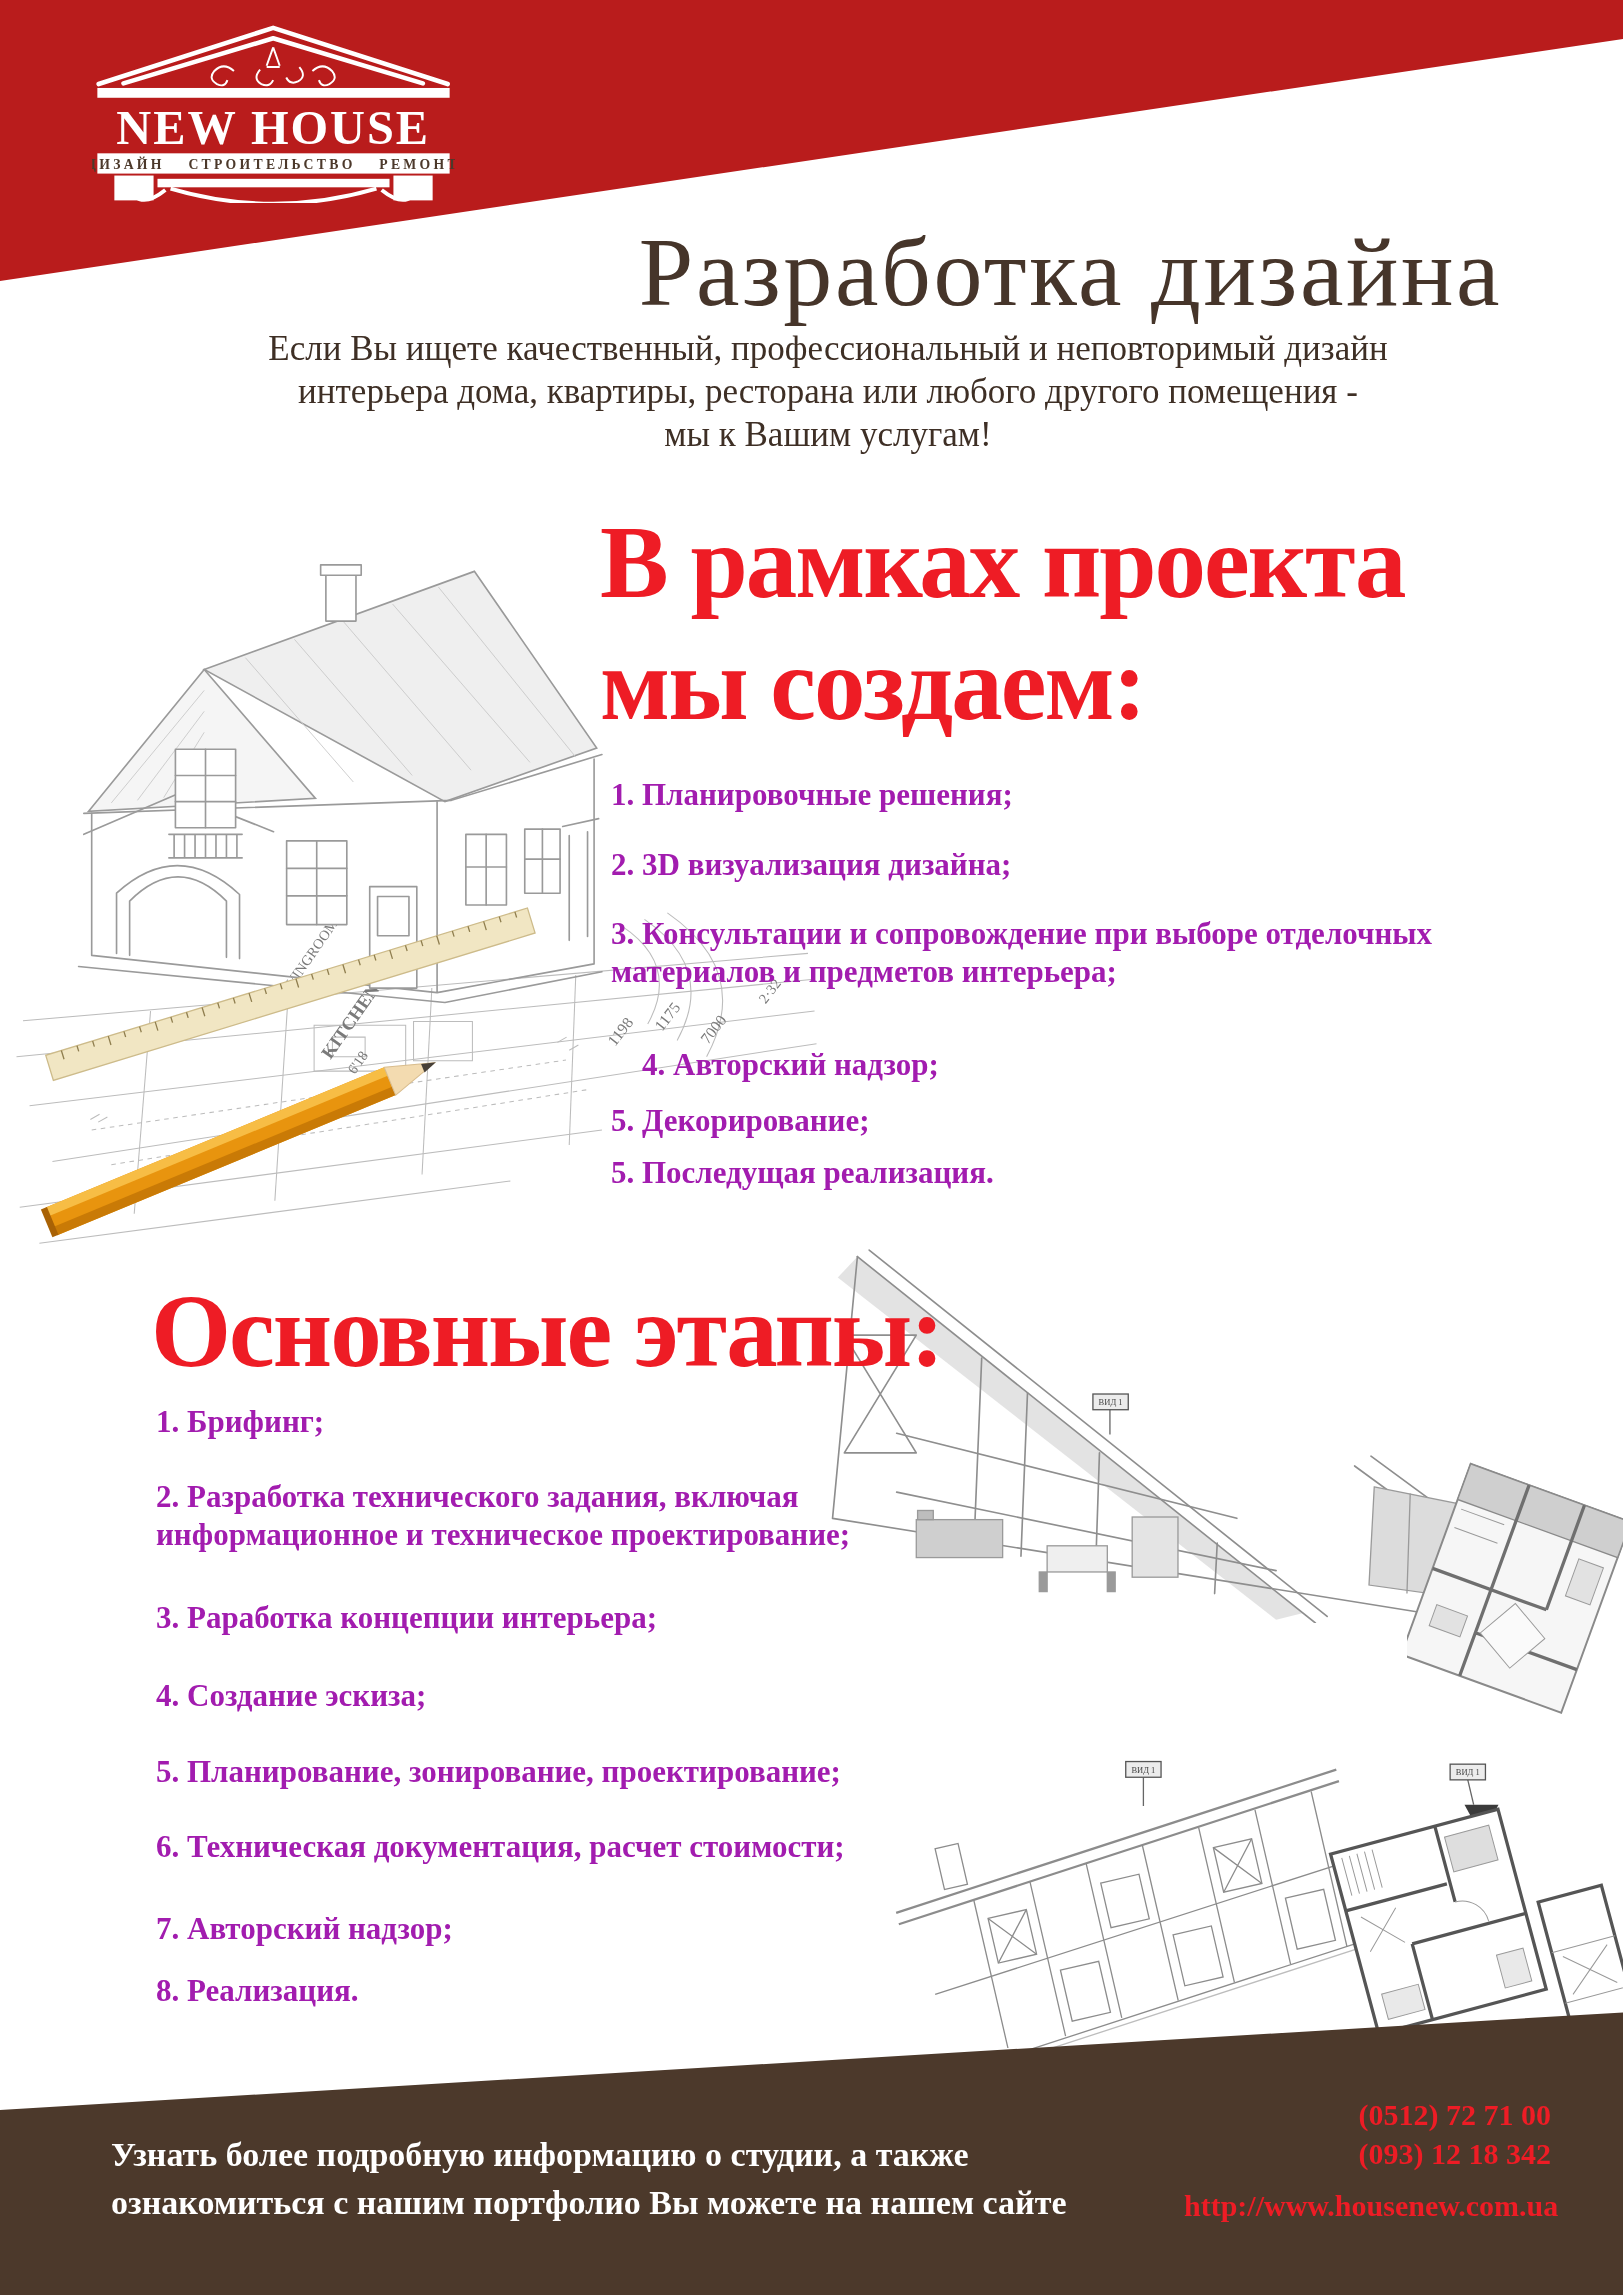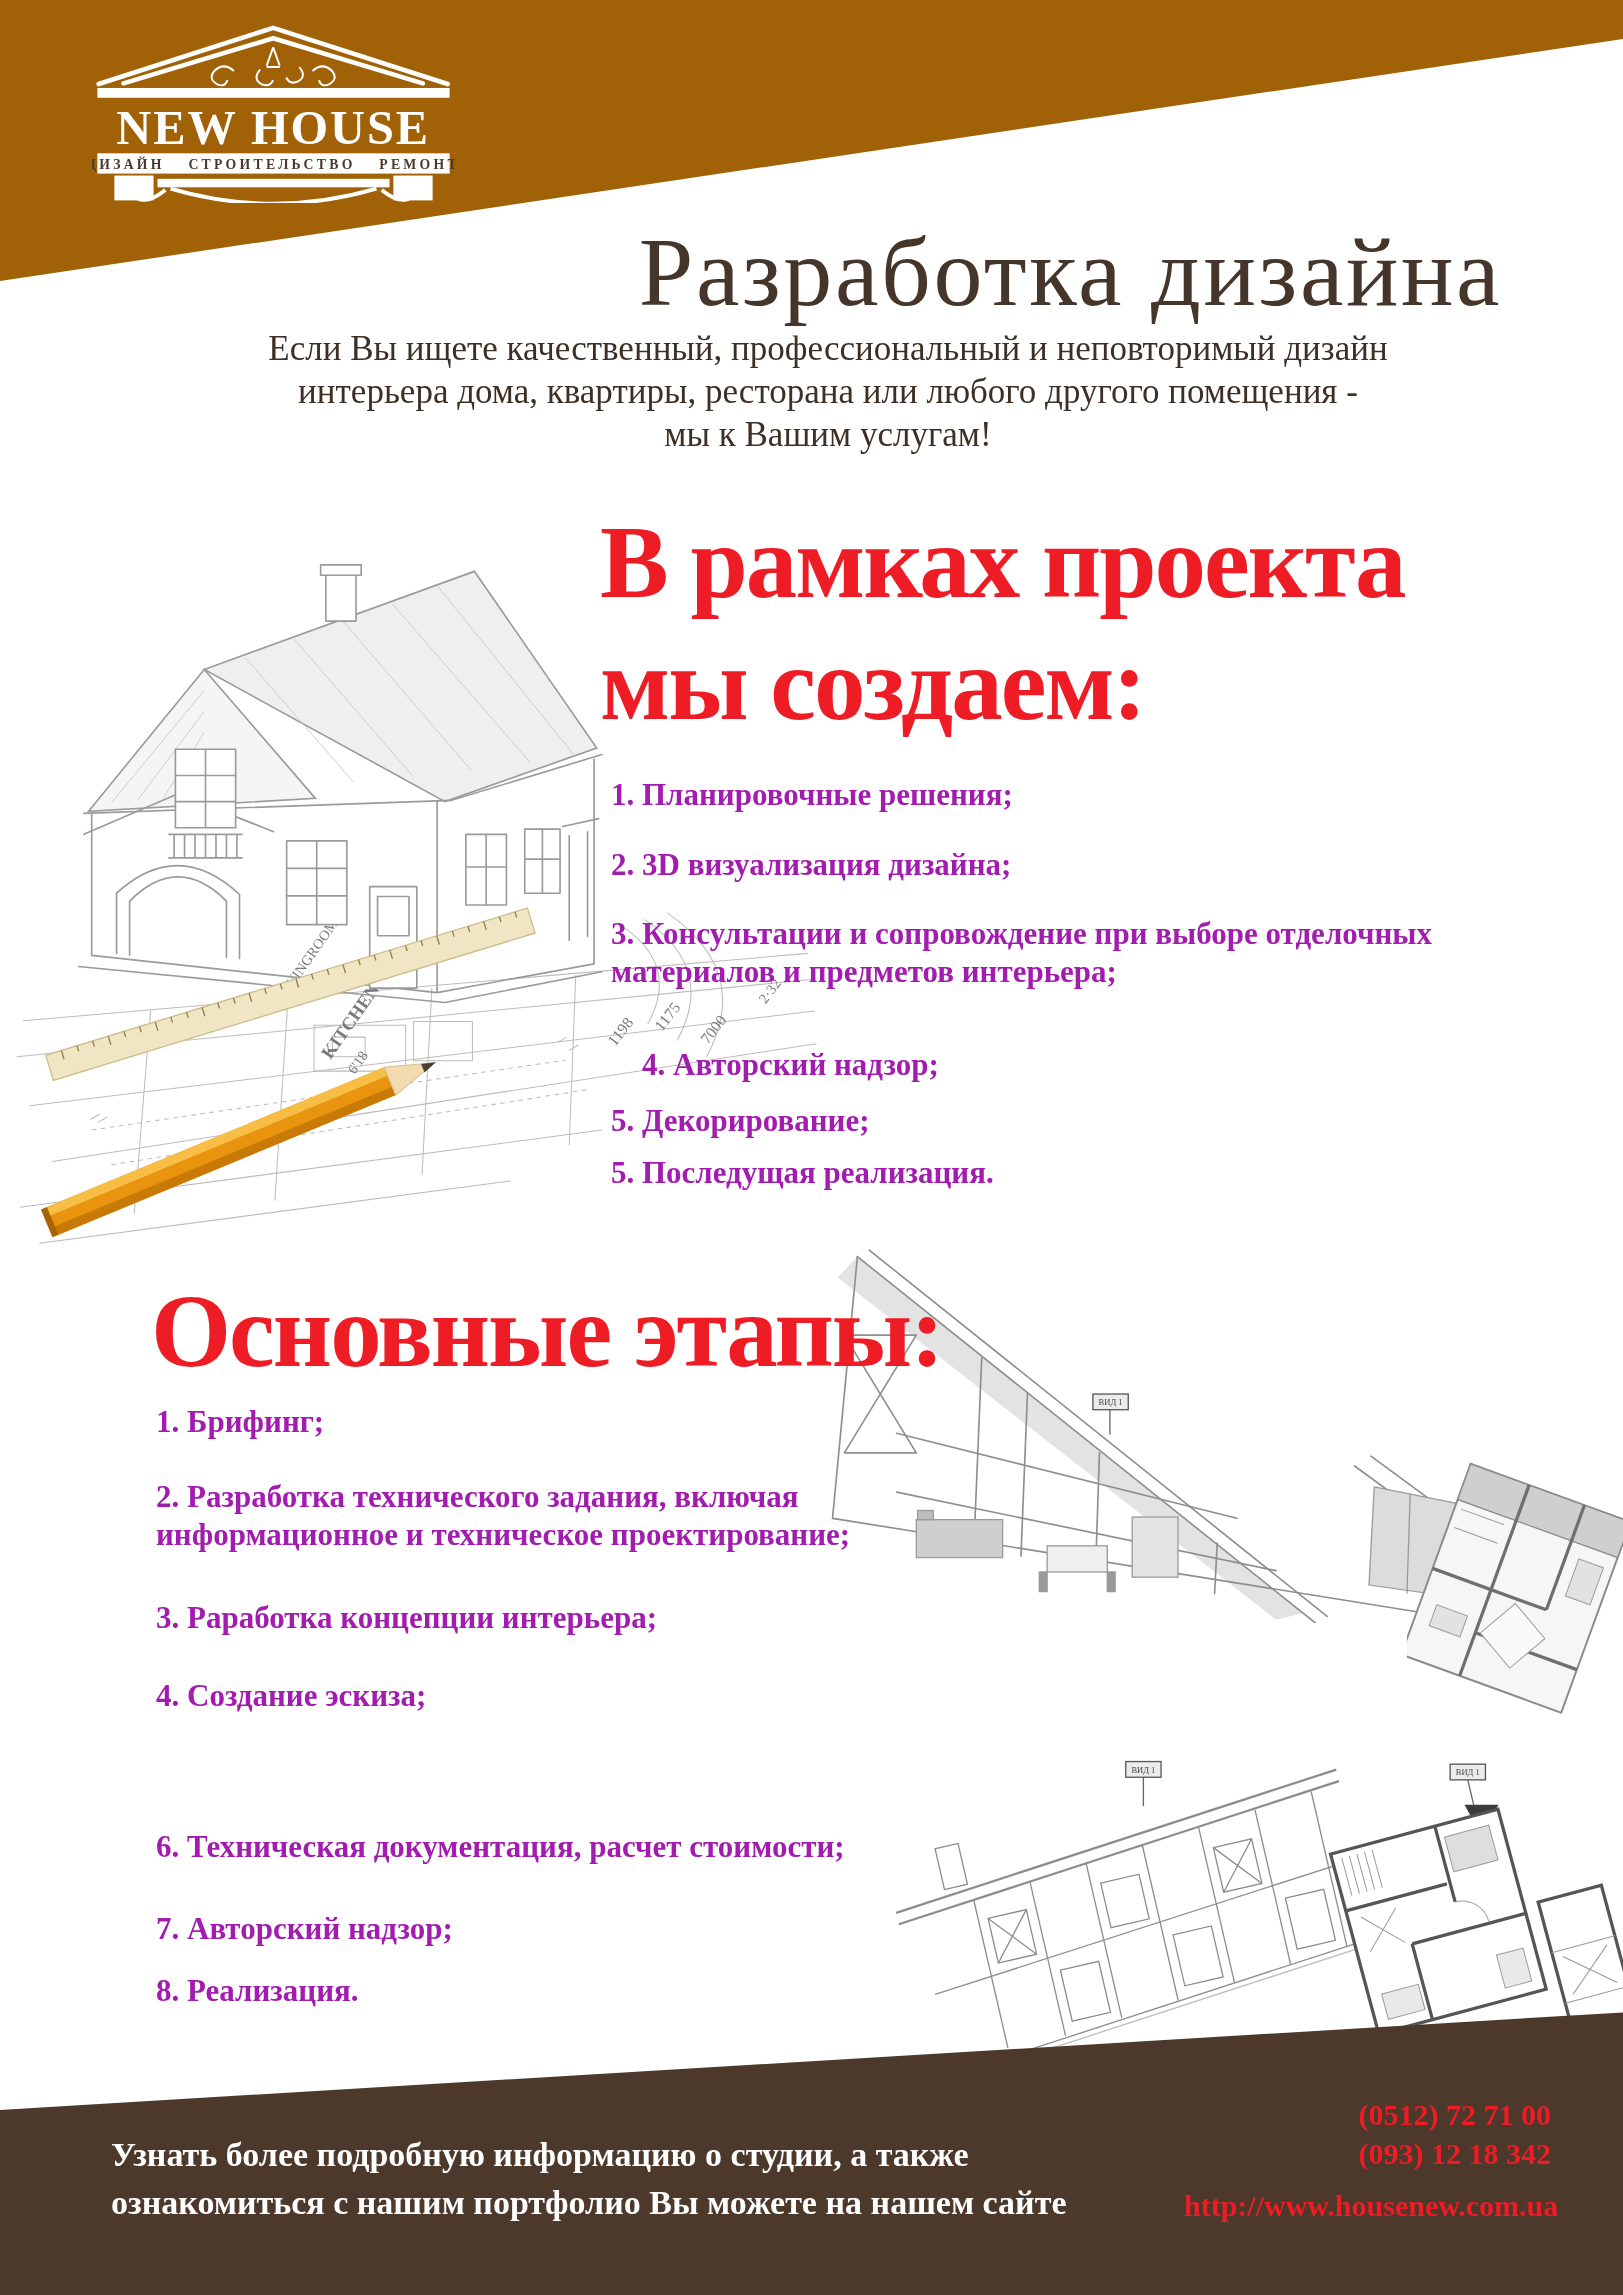--- a/index.html
+++ b/index.html
@@ -3,21 +3,21 @@
 <meta charset="utf-8">
 <style>
   html,body{margin:0;padding:0;background:#888;}
   .page{
     position:relative;width:1623px;height:2295px;background:#ffffff;
     overflow:hidden;font-family:"Liberation Serif",serif;
   }
   .abs{position:absolute;}
   
   .header-wedge{
-    left:0;top:0;width:1623px;height:281px;background:#a16207;z-index:2;
+    left:0;top:0;width:1623px;height:281px;background:#b91c1c;z-index:2;
     clip-path:polygon(0 0,1623px 0,1623px 39px,0 281px);
   }
   .footer-wedge{
     left:0;top:1996px;width:1623px;height:299px;background:#4C392B;z-index:2;
     clip-path:polygon(0 114px,1623px 16.4px,1623px 299px,0 299px);
   }
   
   .title{
     left:537px;top:216px;width:1067px;text-align:center;z-index:3;
     font-size:98px;letter-spacing:2.6px;color:#46352A;white-space:nowrap;
@@ -215,20 +215,21 @@
         <path d="M45,150 h70 M45,180 h70" fill="none"></path>
       </g>
     </g>
   </svg>
 
   <div class="abs red-h" style="left:151px;top:1270px;">Основные этапы:</div>
   <div class="abs li" style="left:156px;top:1403px;">1. Брифинг;</div>
   <div class="abs li" style="left:156px;top:1478px;width:766px;">2. Разработка технического задания, включая информационное и техническое проектирование;</div>
   <div class="abs li" style="left:156px;top:1599px;">3. Раработка концепции интерьера;</div>
   <div class="abs li" style="left:156px;top:1677px;">4. Создание эскиза;</div>
+  <div class="abs li" style="left:156px;top:1753px;">5. Планирование, зонирование, проектирование;</div>
   <div class="abs li" style="left:156px;top:1828px;">6. Техническая документация, расчет стоимости;</div>
   <div class="abs li" style="left:156px;top:1910px;">7. Авторский надзор;</div>
   <div class="abs li" style="left:156px;top:1972px;">8. Реализация.</div>
 
   <svg class="abs sketch" style="left:877px;top:1721px;" width="746" height="327" viewBox="0 0 1140 500">
 
     <g transform="rotate(-13 400 300)" stroke="#8c8c8c" fill="none" stroke-width="2">
       <path d="M40,210 L745,148 M40,228 L745,166" stroke-width="3.5"></path>
       <rect x="120" y="128" width="36" height="64" fill="#ffffff"></rect>
       <path d="M75,470 L735,412 M70,345 L740,288"></path>

